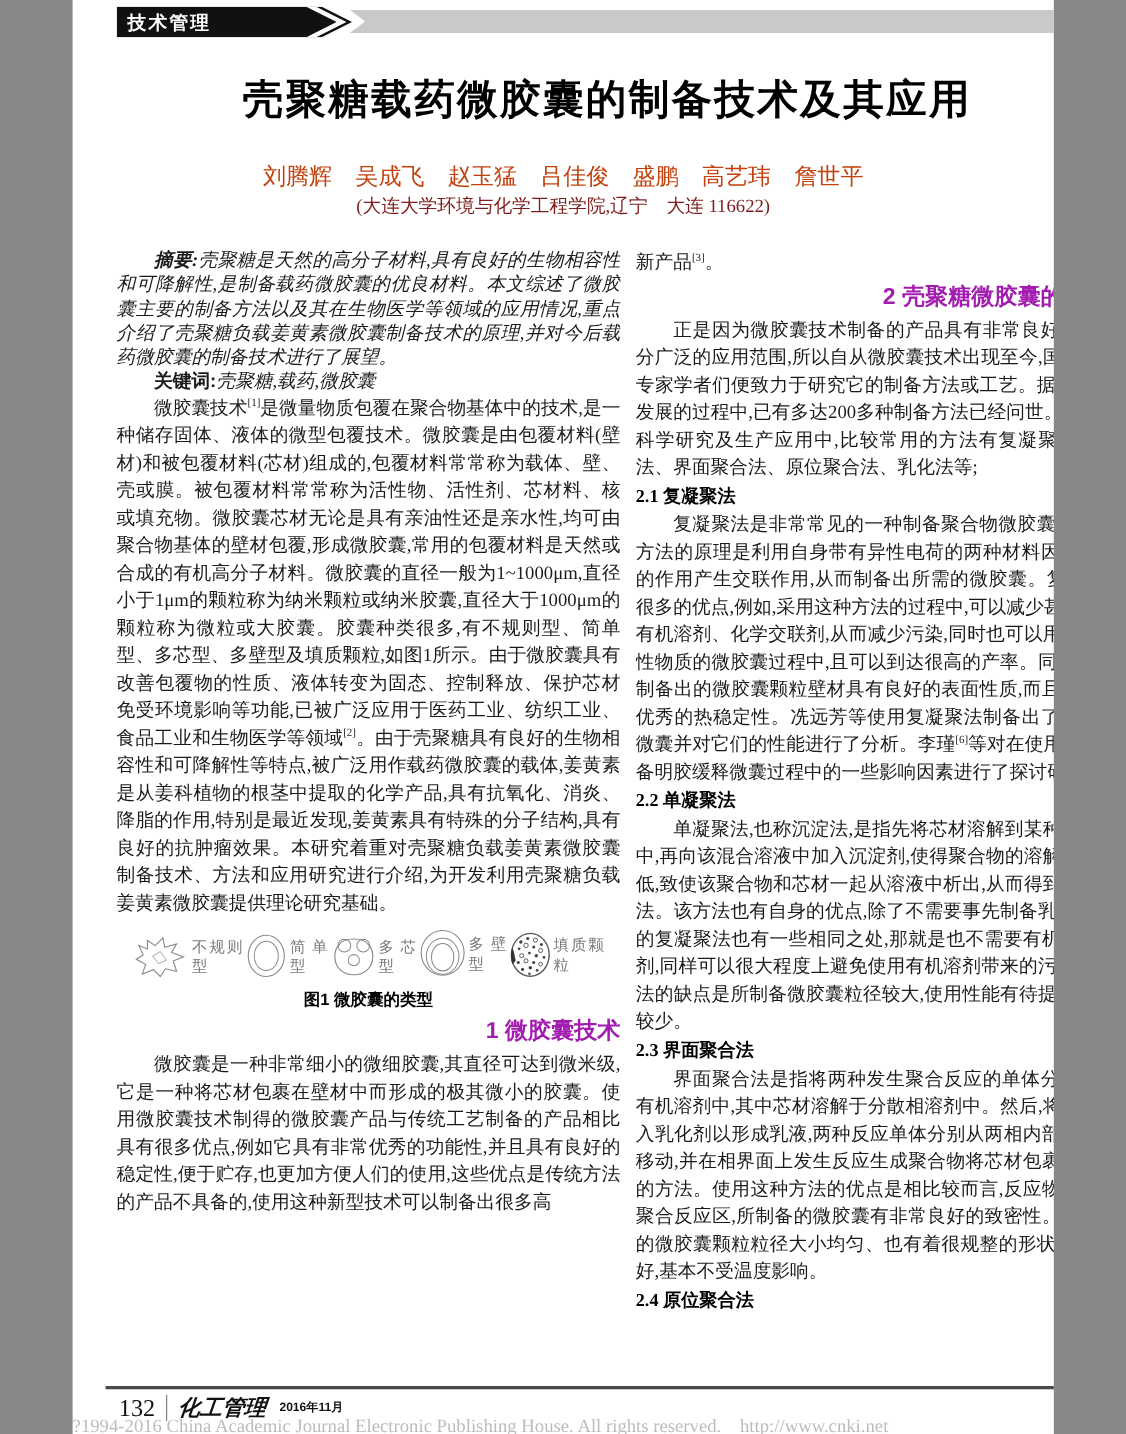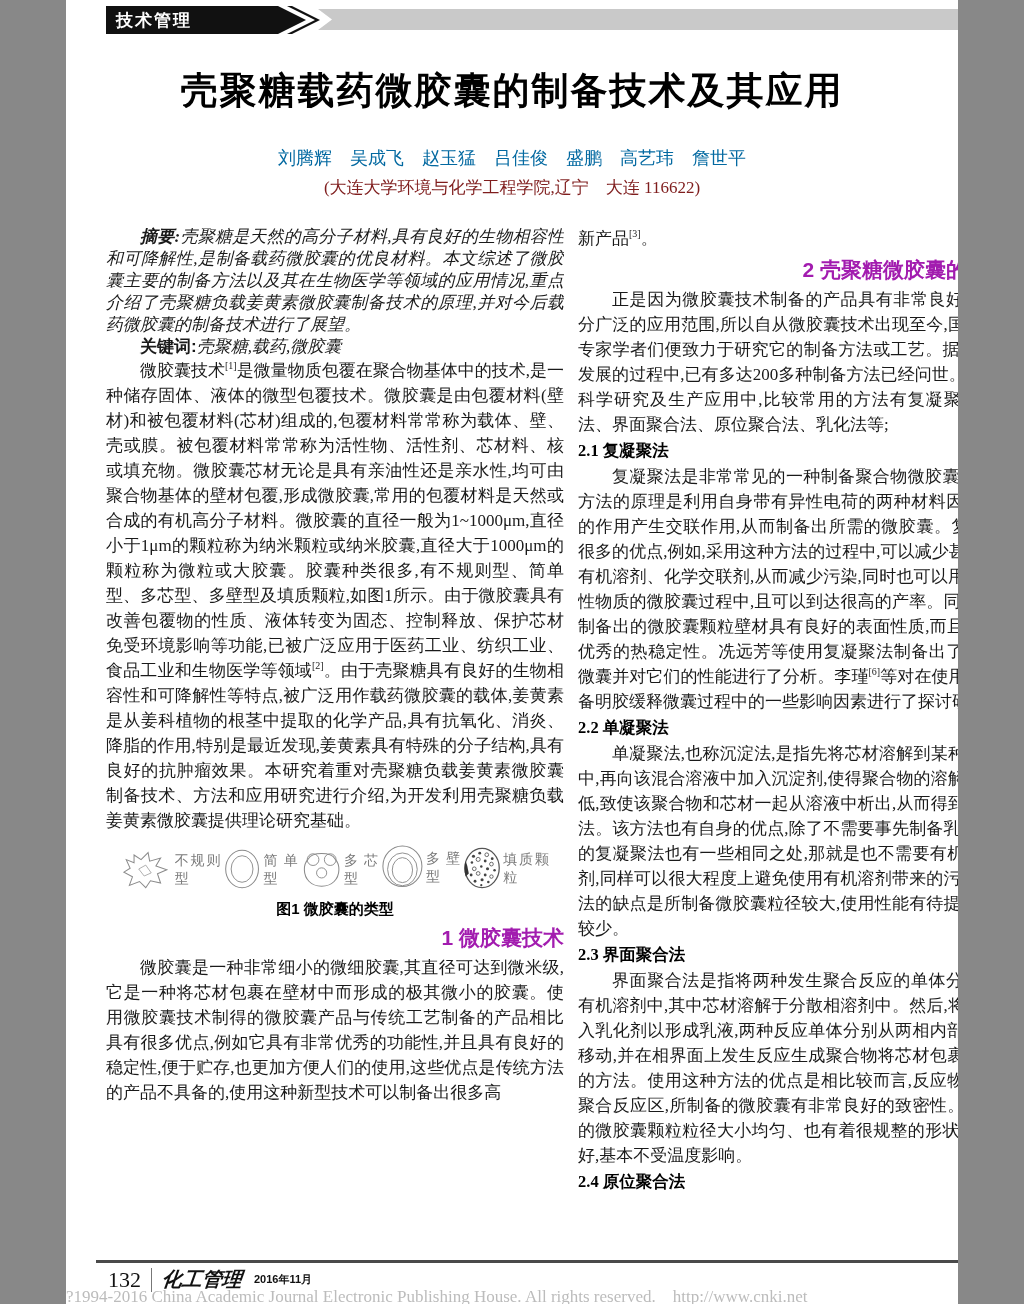--- a/index.html
+++ b/index.html
@@ -28,25 +28,25 @@
   .header-bar {
     position:absolute; left:252px; top:9px; width:758px; height:21px;
     background:#c9c9c9;
     clip-path:polygon(0 0, 100% 0, 100% 100%, 0 100%, 14px 50%);
   }
 
   
   .title {
     position:absolute; left:0; top:66px; width:100%; text-align:center;
     font-family:"Liberation Sans", sans-serif; font-weight:900;
-    font-size:37px; letter-spacing:2px; color:#000;
+    font-size:37px; letter-spacing:2px; color:#000;padding-left:40px;
   }
   .authors {
     position:absolute; left:0; top:146px; width:100%; text-align:center;
-    font-size:18px; color:#0369a1;
+    font-size:21px; color:#c2410c;
   }
   .affiliation {
     position:absolute; left:0; top:176px; width:100%; text-align:center;
     font-size:17px; color:#7f1d1d;
   }
 
   
   .col { position:absolute; top:226px; text-align:justify; overflow:hidden; }
   .col-left  { left:40px;  width:458px; height:1036px; }
   .col-right { left:512px; width:473px; height:1036px; }

